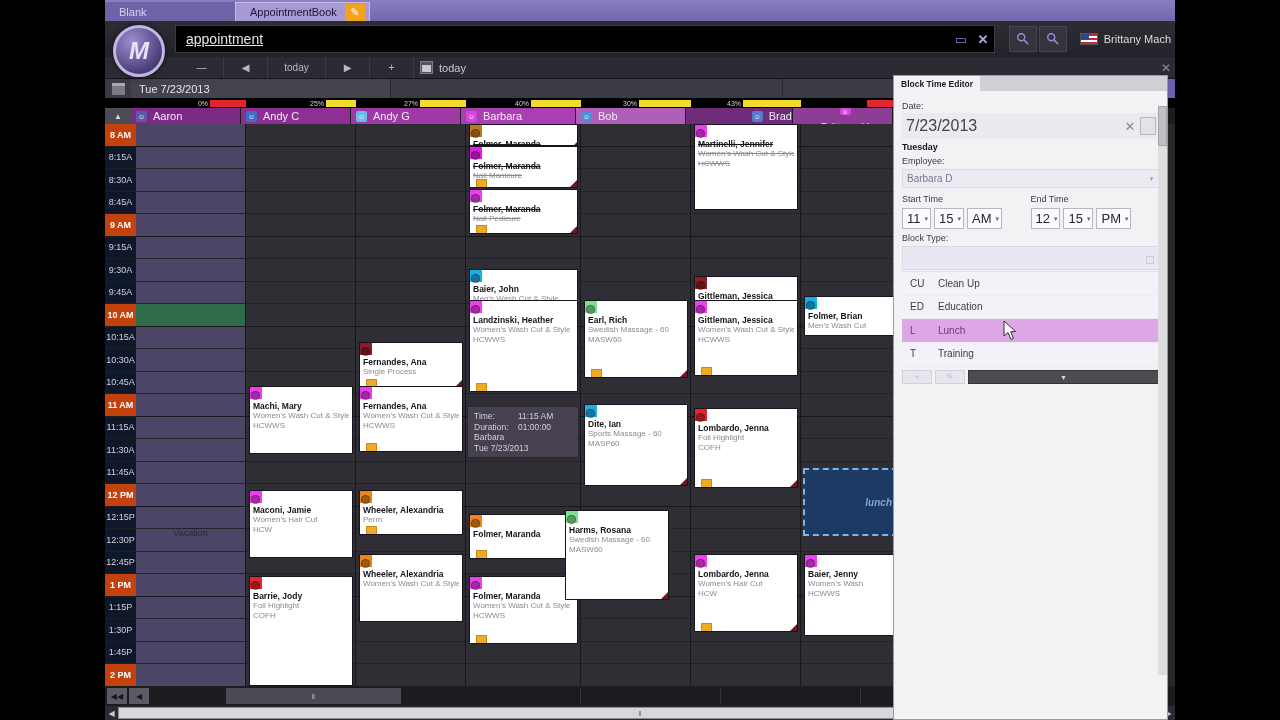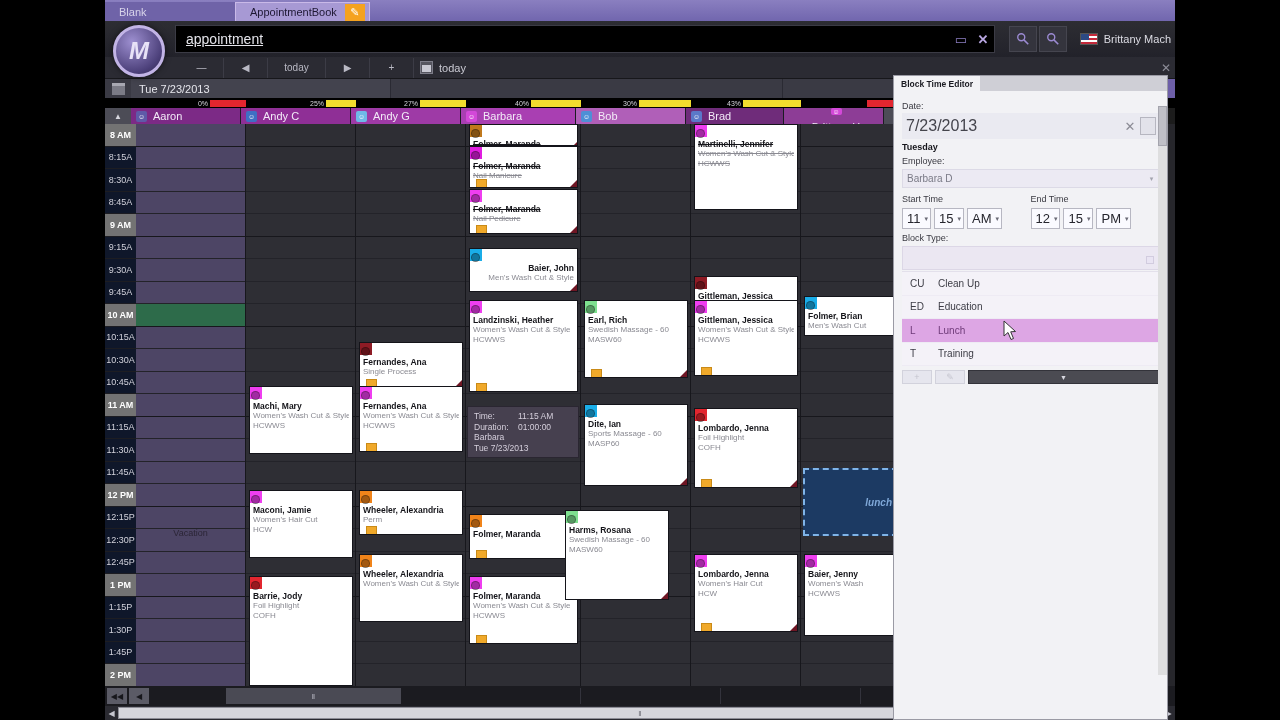--- a/index.html
+++ b/index.html
@@ -97,21 +97,21 @@
   .emp-name { font-size: 11px; color: #f2eaf7; }
 
   
   .gridarea { position: absolute; left: 0; top: 124px; width: 1070px; height: 562px;
     background: #26262b; }
   .timecol { position: absolute; top: 0; width: 31px; height: 562px; background: #2a2a31; }
   .timecol.left { left: 0; }
   .timecol.right { left: 828px; width: 31px; }
   .slot { height: 22.5px; border-bottom: 1px solid #1d1d22; display: flex; align-items: center;
     justify-content: center; font-size: 9px; color: #d3d3dc; background: #0f172a; }
-  .slot.hour { background: #737373; color: #fff; font-weight: bold; }
+  .slot.hour { background: #c2410c; color: #fff; font-weight: bold; }
 
   .cols { position: absolute; left: 31px; top: 0; width: 797px; height: 562px; }
   .col { position: absolute; top: 0; height: 562px; border-right: 1px solid #17171c;
     background: #2e2e34; }
   .col .rowlines { position: absolute; inset: 0; }
   .rline { height: 22.5px; border-bottom: 1px solid #232329; }
   .rline.hour { border-bottom: 1px solid #17171c; }
   .col.vac { background: #4d4565; }
   .vac-label { position: absolute; width: 100%; text-align: center; font-size: 9px; color: #2b2536; }
   .greenband { position: absolute; left: 0; width: 100%; height: 22px;
@@ -330,21 +330,21 @@
           <span class="emp-name">Andy G</span>
         </div>
         <div class="empcell" style="width: 115px; background: rgb(169, 63, 178);">
           <span class="emp-ico" style="background: rgb(211, 72, 216);">☺</span>
           <span class="emp-name">Barbara</span>
         </div>
         <div class="empcell" style="width: 110px; background: rgb(176, 95, 184);">
           <span class="emp-ico" style="background: rgb(79, 143, 214);">☺</span>
           <span class="emp-name">Bob</span>
         </div>
-        <div class="empcell" style="width: 98px; background: rgb(111, 44, 122);">
+        <div class="empcell" style="width: 107px; background: rgb(111, 44, 122); justify-content: flex-end;">
           <span class="emp-ico" style="background: rgb(91, 120, 201);">☺</span>
           <span class="emp-name">Brad</span>
         </div>
         <div class="empcell" style="width: 100px; background: rgb(141, 61, 150); flex-direction: column;">
           <span class="emp-ico" style="background: rgb(211, 72, 216);">☺</span>
           <span class="emp-name">Brittany H</span>
         </div>
         <div class="emp-spin">▲</div>
       </div>
 
@@ -643,21 +643,21 @@
             <div class="appt-edge" style="background: rgb(239, 62, 240);">
               <div class="appt-dot"></div>
             </div>
             <div class="appt-body">
               <div class="appt-name">Folmer, Maranda</div>
               <div class="appt-svc">Nail Pedicure</div>
               <div class="appt-chip" style="left: 6px; top: 23px;"></div>
               <div class="appt-corner"></div>
             </div>
           </div>
-          <div class="appt" style="left: 333px; top: 124px; width: 109px; height: 44px; text-align: right;">
+          <div class="appt" style="left: 333px; top: 145px; width: 109px; height: 44px;">
             <div class="appt-edge" style="background: rgb(26, 173, 232);">
               <div class="appt-dot"></div>
             </div>
             <div class="appt-body">
               <div class="appt-name">Baier, John</div>
               <div class="appt-svc">Men's Wash Cut &amp; Style</div>
               <div class="appt-corner"></div>
             </div>
           </div>
           <div class="appt" style="left: 333px; top: 176px; width: 109px; height: 92px;">

